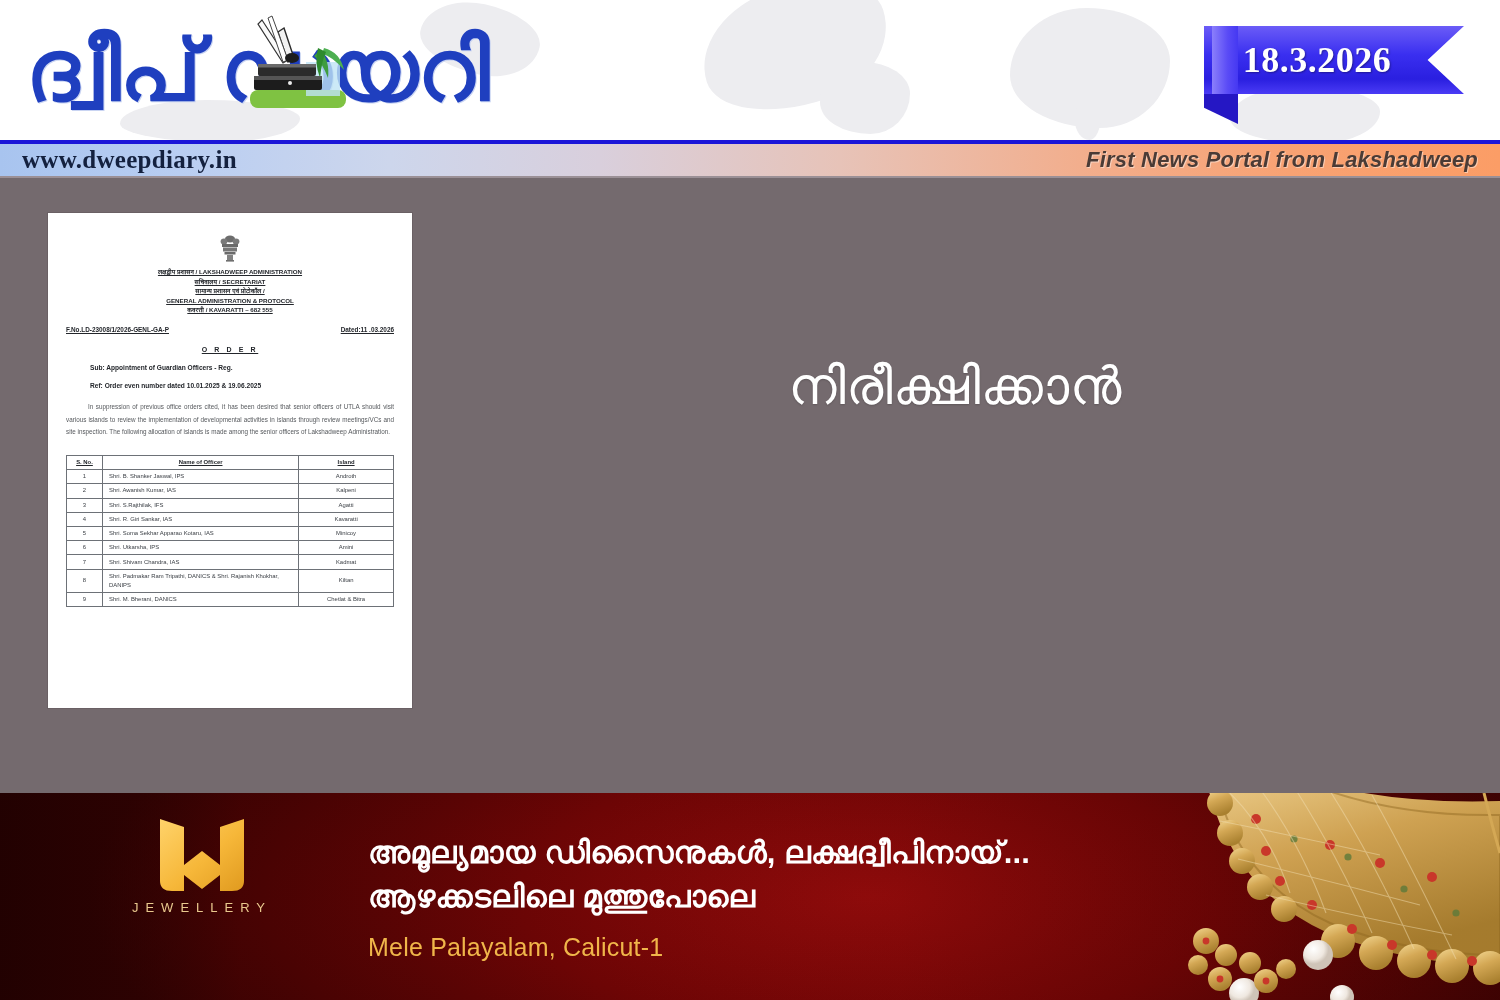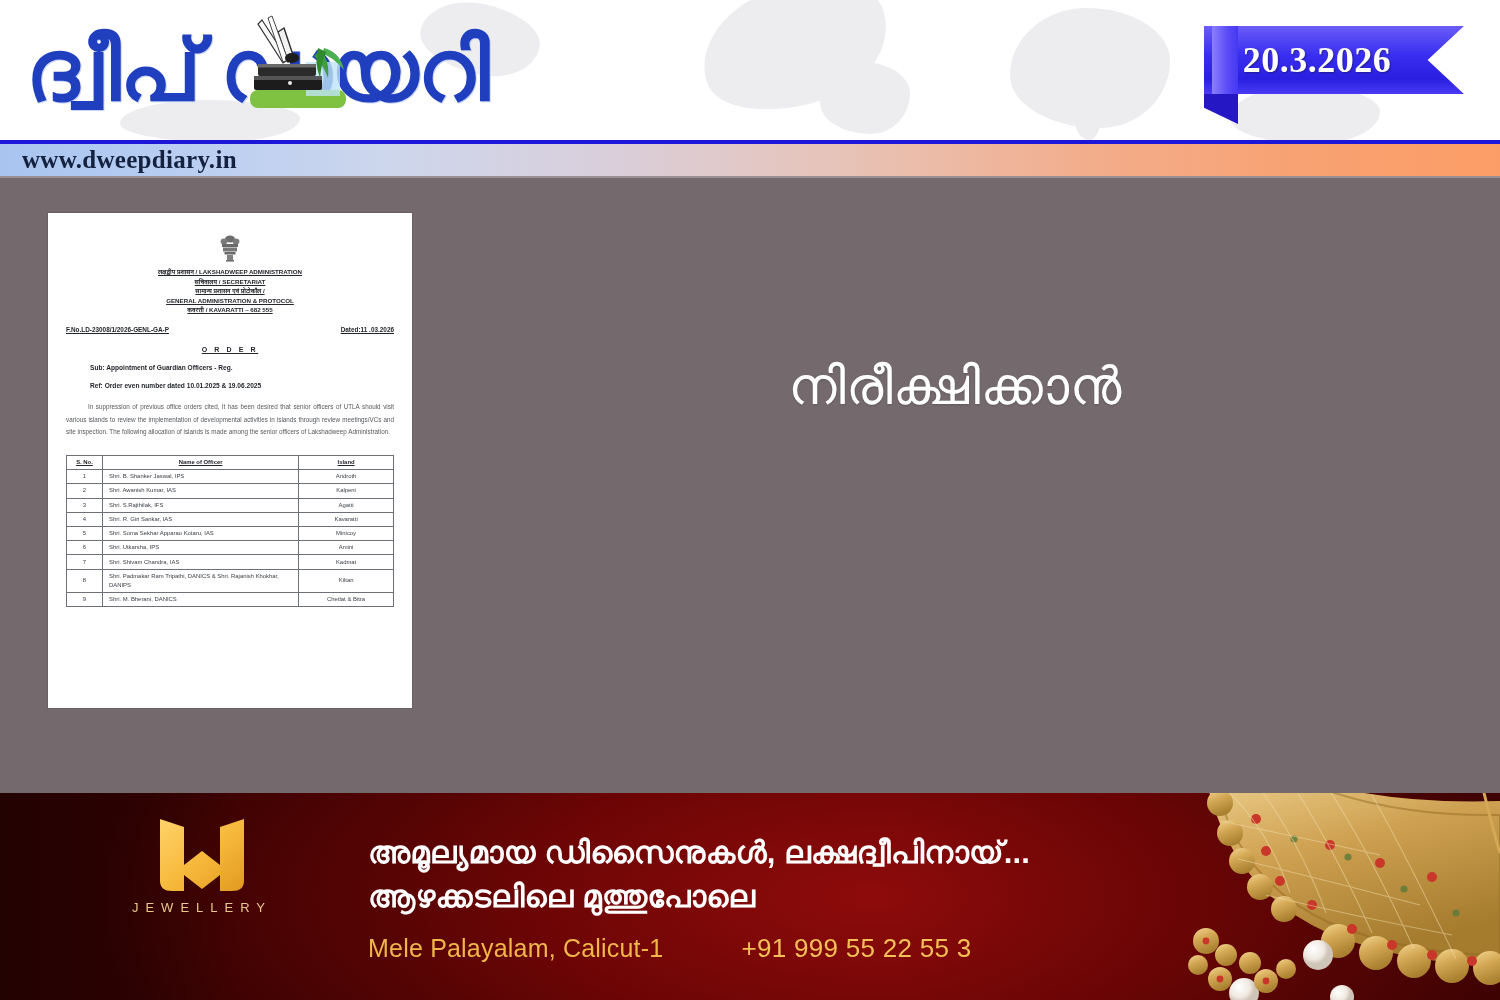--- a/index.html
+++ b/index.html
@@ -371,27 +371,28 @@
       <path d="M56 14 l10 30 -6 4 -10 -30 Z" fill="#f2f2f2" stroke="#2b2b2b" stroke-width="1.4"></path>
       <path d="M34 6 l26 40 -5 3 L30 10 Z" fill="#fafafa" stroke="#333" stroke-width="1.2"></path>
       <path d="M44 2 l16 44 -5 2 L40 4 Z" fill="#ffffff" stroke="#444" stroke-width="1"></path>
       <ellipse cx="64" cy="44" rx="7" ry="5" fill="#1d1d1d"></ellipse>
     </svg>
 
     <div class="date-ribbon">
       <div class="ribbon-fold"></div>
       <div class="ribbon-body">
         <div class="ribbon-lip"></div>
-        <span class="date-text">20.3.2026</span>
+        <span class="date-text">18.3.2026</span>
       </div>
     </div>
   </div>
 
   <div class="tagbar">
     <span class="site-url">www.dweepdiary.in</span>
+    <span class="tagline">First News Portal from Lakshadweep</span>
   </div>
 
   <div class="body-area">
 
     <div class="doc-card">
       <svg class="doc-emblem" viewBox="0 0 26 30">
         <ellipse cx="13" cy="6" rx="5" ry="3.4" fill="#6d6d6d"></ellipse>
         <ellipse cx="7" cy="8.5" rx="3.4" ry="3" fill="#7a7a7a"></ellipse>
         <ellipse cx="19" cy="8.5" rx="3.4" ry="3" fill="#7a7a7a"></ellipse>
         <rect x="5" y="11" width="16" height="3" fill="#6a6a6a"></rect>
@@ -499,21 +500,20 @@
       <div class="brand-sub">JEWELLERY</div>
     </div>
 
     <div class="ad-copy">
       <div class="ad-ml">
         <span class="ad-ml-line">അമൂല്യമായ ഡിസൈനുകൾ, ലക്ഷദ്വീപിനായ്...</span>
         <span class="ad-ml-line">ആഴക്കടലിലെ മുത്തുപോലെ</span>
       </div>
       <div class="ad-contact">
         <span class="ad-addr">Mele Palayalam, Calicut-1</span>
-        <span class="ad-phone">+91 999 55 22 55 3</span>
       </div>
     </div>
 
     <svg class="ad-jewel" viewBox="0 0 420 207">
       <defs>
         <linearGradient id="gj" x1="0" y1="0" x2="0.4" y2="1">
           <stop offset="0%" stop-color="#f3d792"></stop>
           <stop offset="45%" stop-color="#d4a855"></stop>
           <stop offset="100%" stop-color="#a9802f"></stop>
         </linearGradient>

